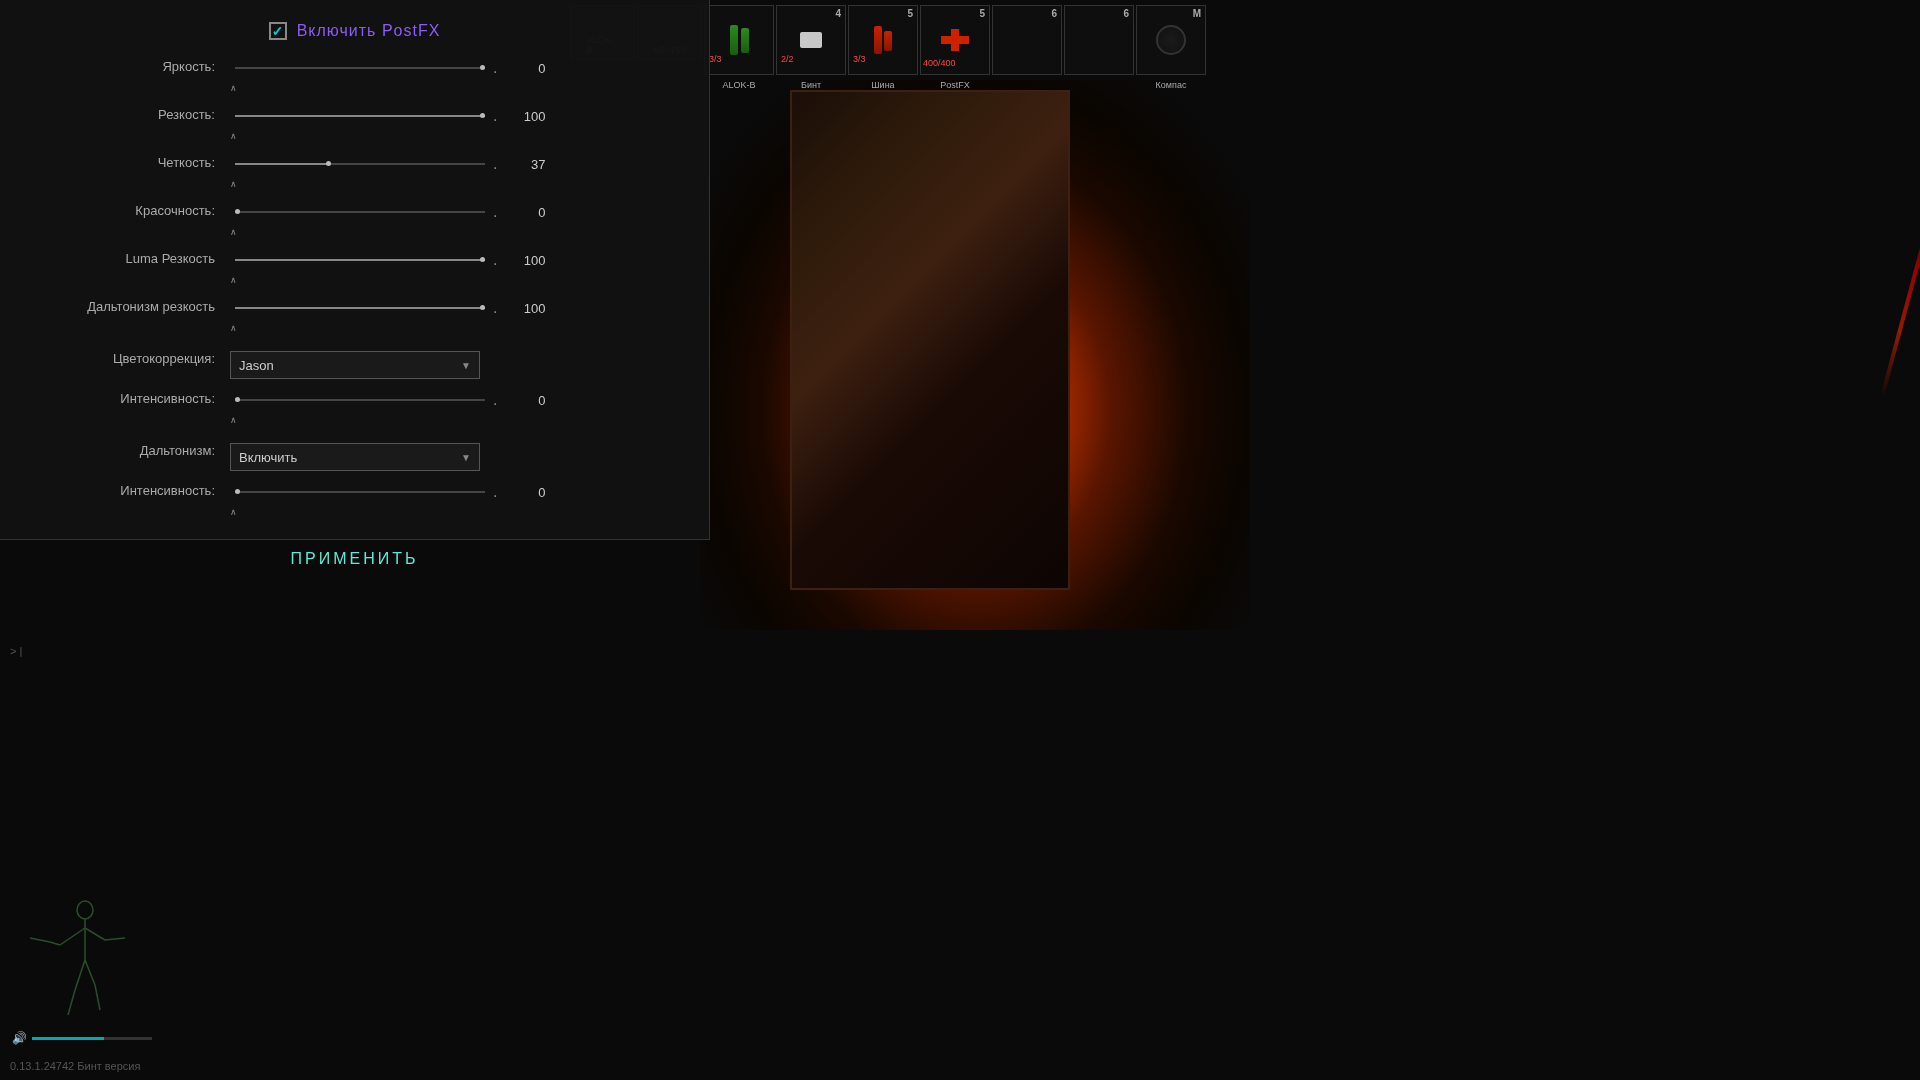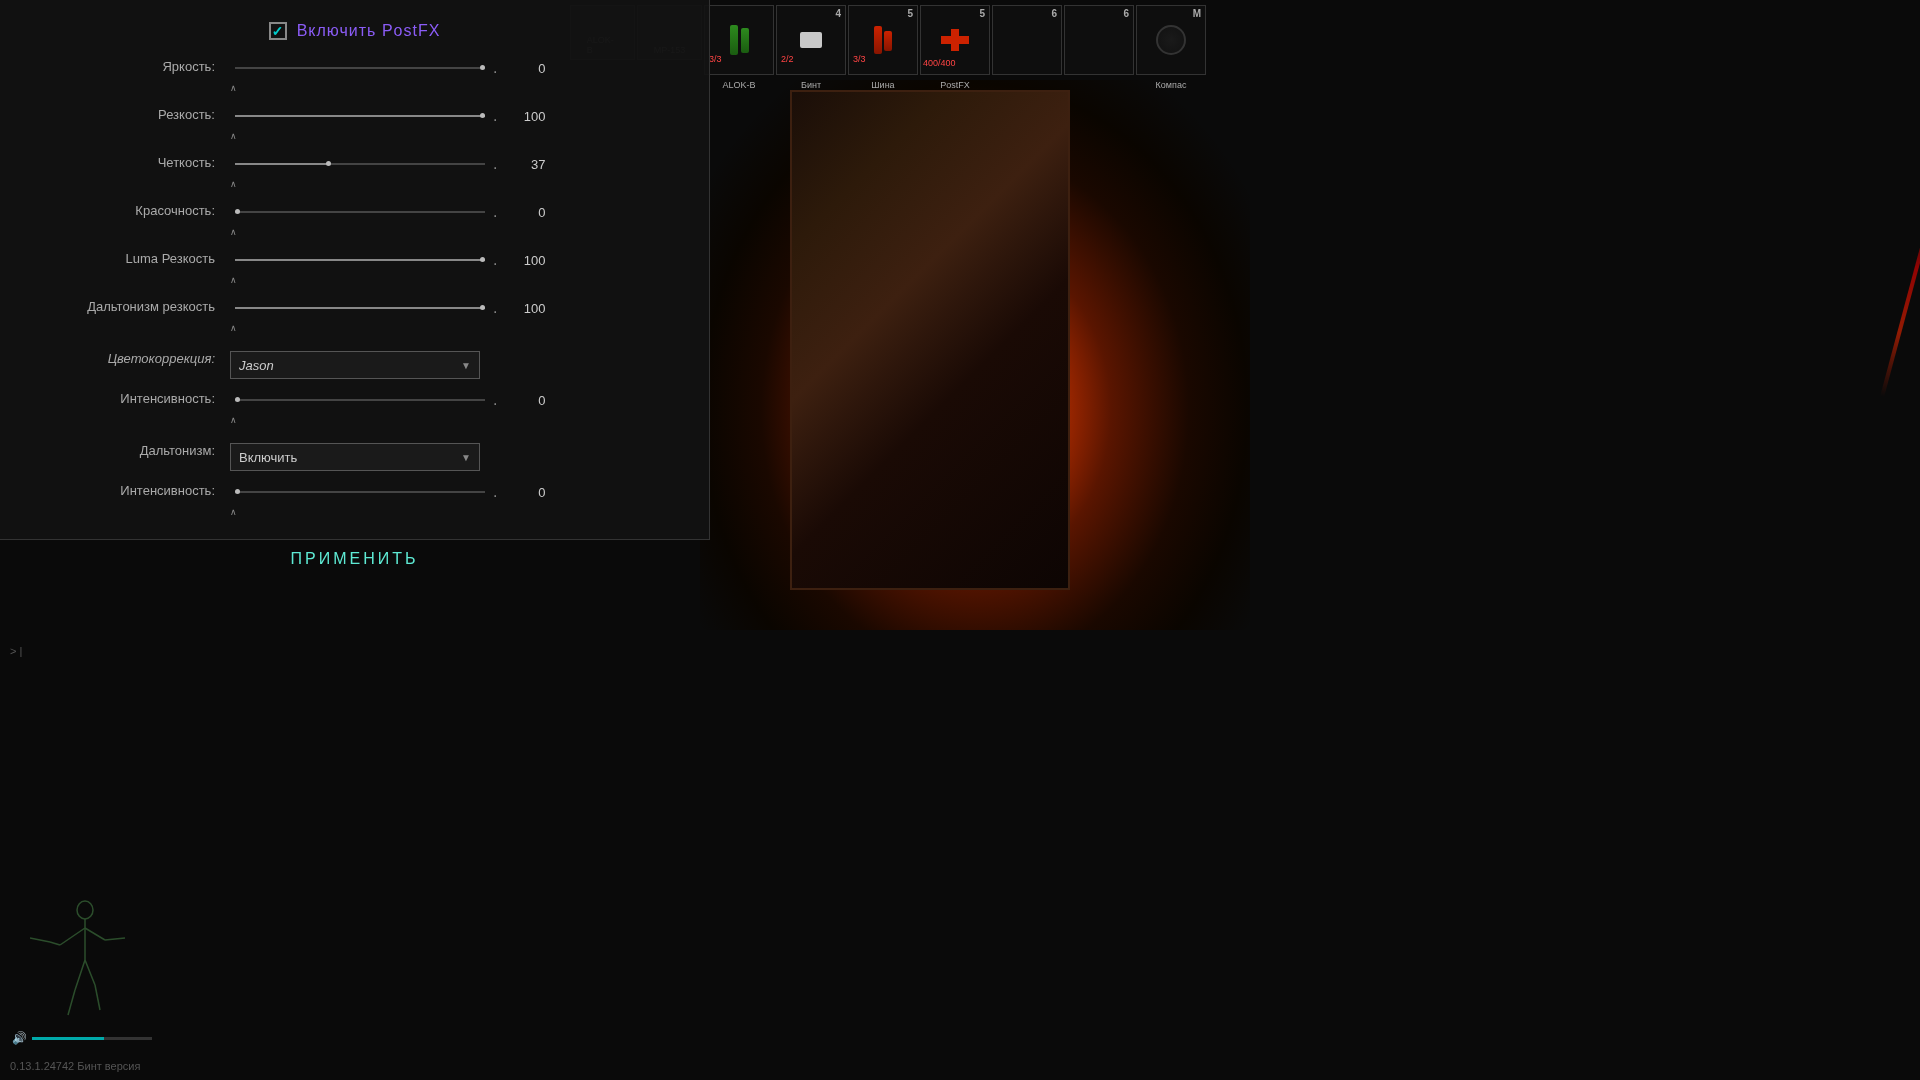--- a/index.html
+++ b/index.html
@@ -528,21 +528,21 @@
           <div class="slider-fill" style="width:100%;height:100%;background:#888;"></div>
           <div class="slider-thumb" style="right:0;"></div>
         </div>
         <span style="color:#888;margin:0 3px;">.</span>
         <span class="setting-value">100</span>
       </div>
       <div><span class="up-arrow">∧</span></div>
     </div>
   </div>
 
-  <div class="setting-row" style="margin-top:10px;font-style:italic;">
+  <div class="setting-row" style="margin-top:10px;">
     <span class="setting-label">Цветокоррекция:</span>
     <div class="custom-select">
       <span>Jason</span>
       <span class="select-arrow">▼</span>
     </div>
   </div>
 
   <div class="setting-row">
     <span class="setting-label">Интенсивность:</span>
     <div class="slider-wrapper">

